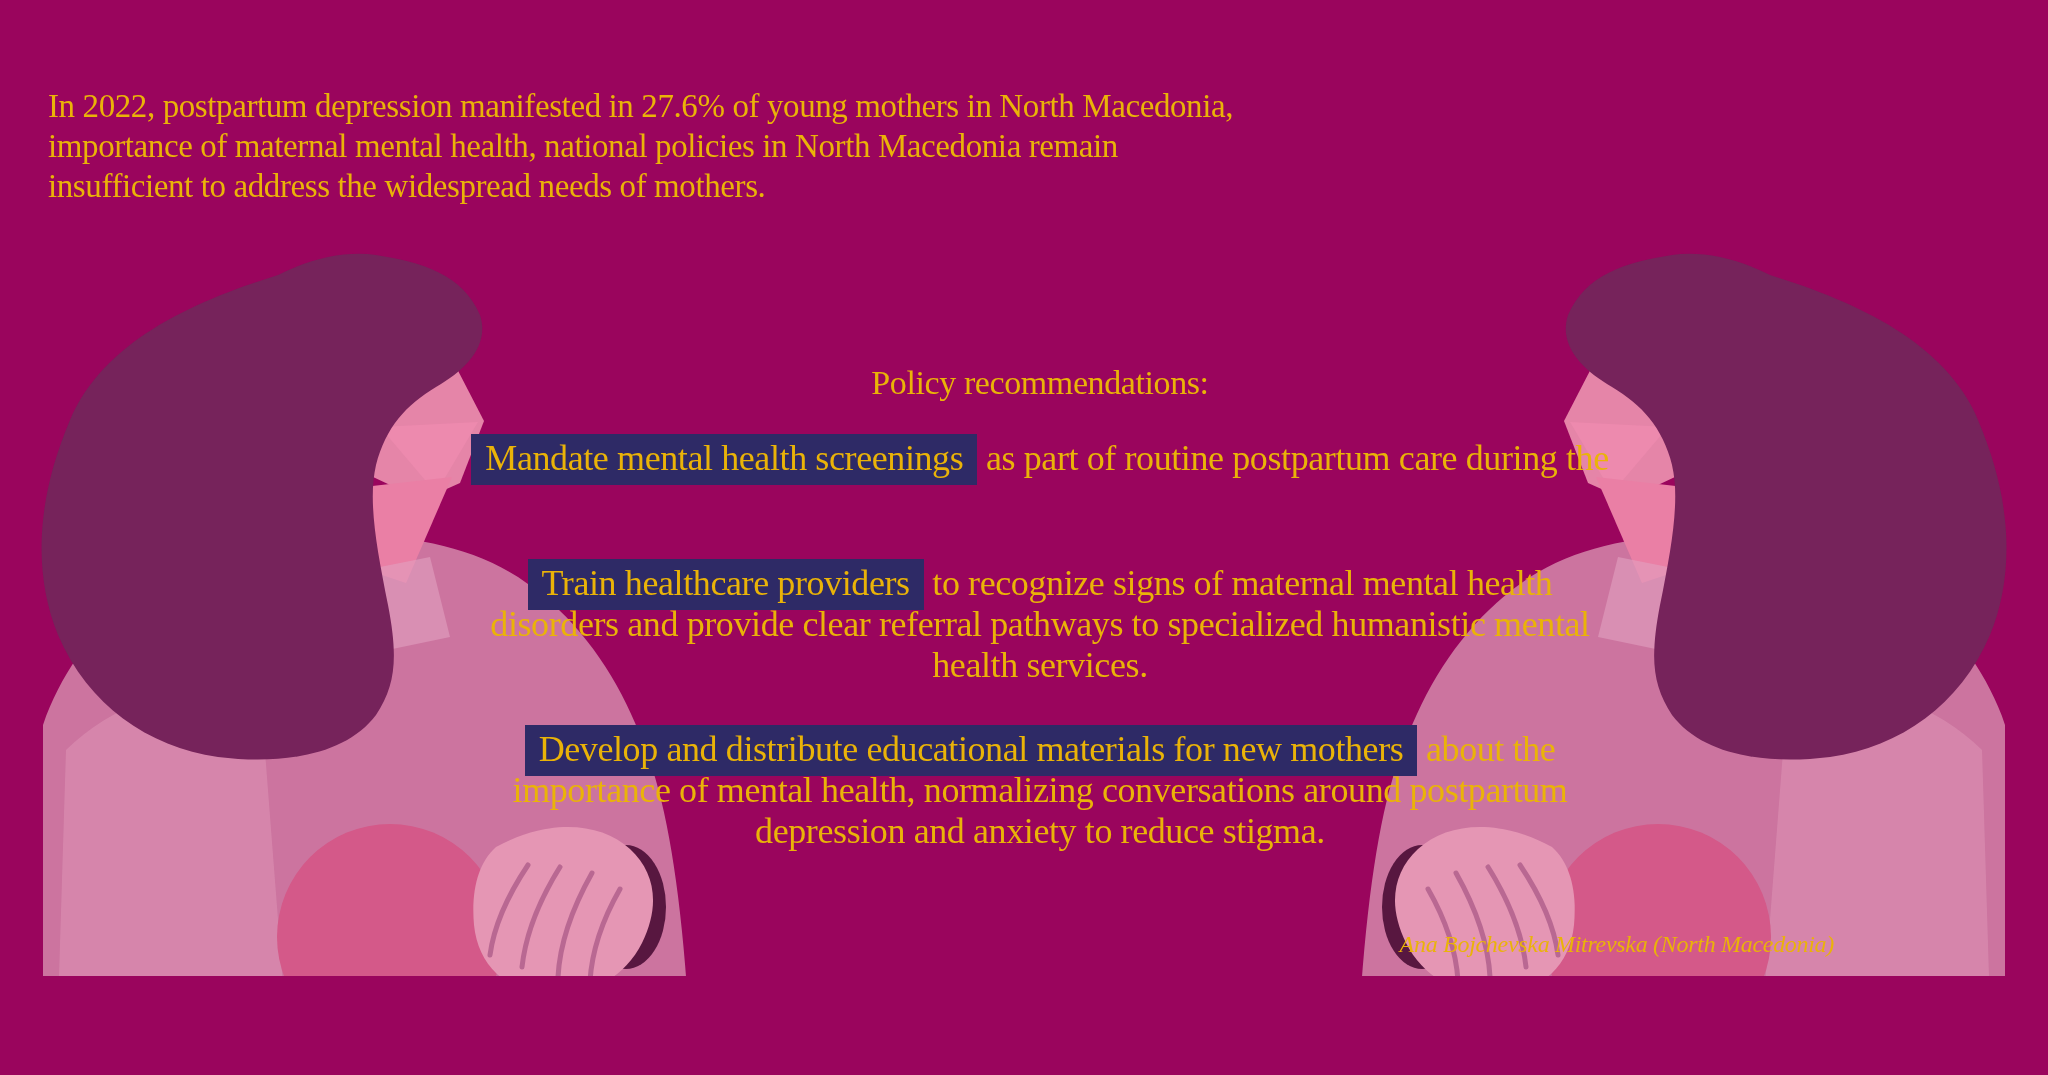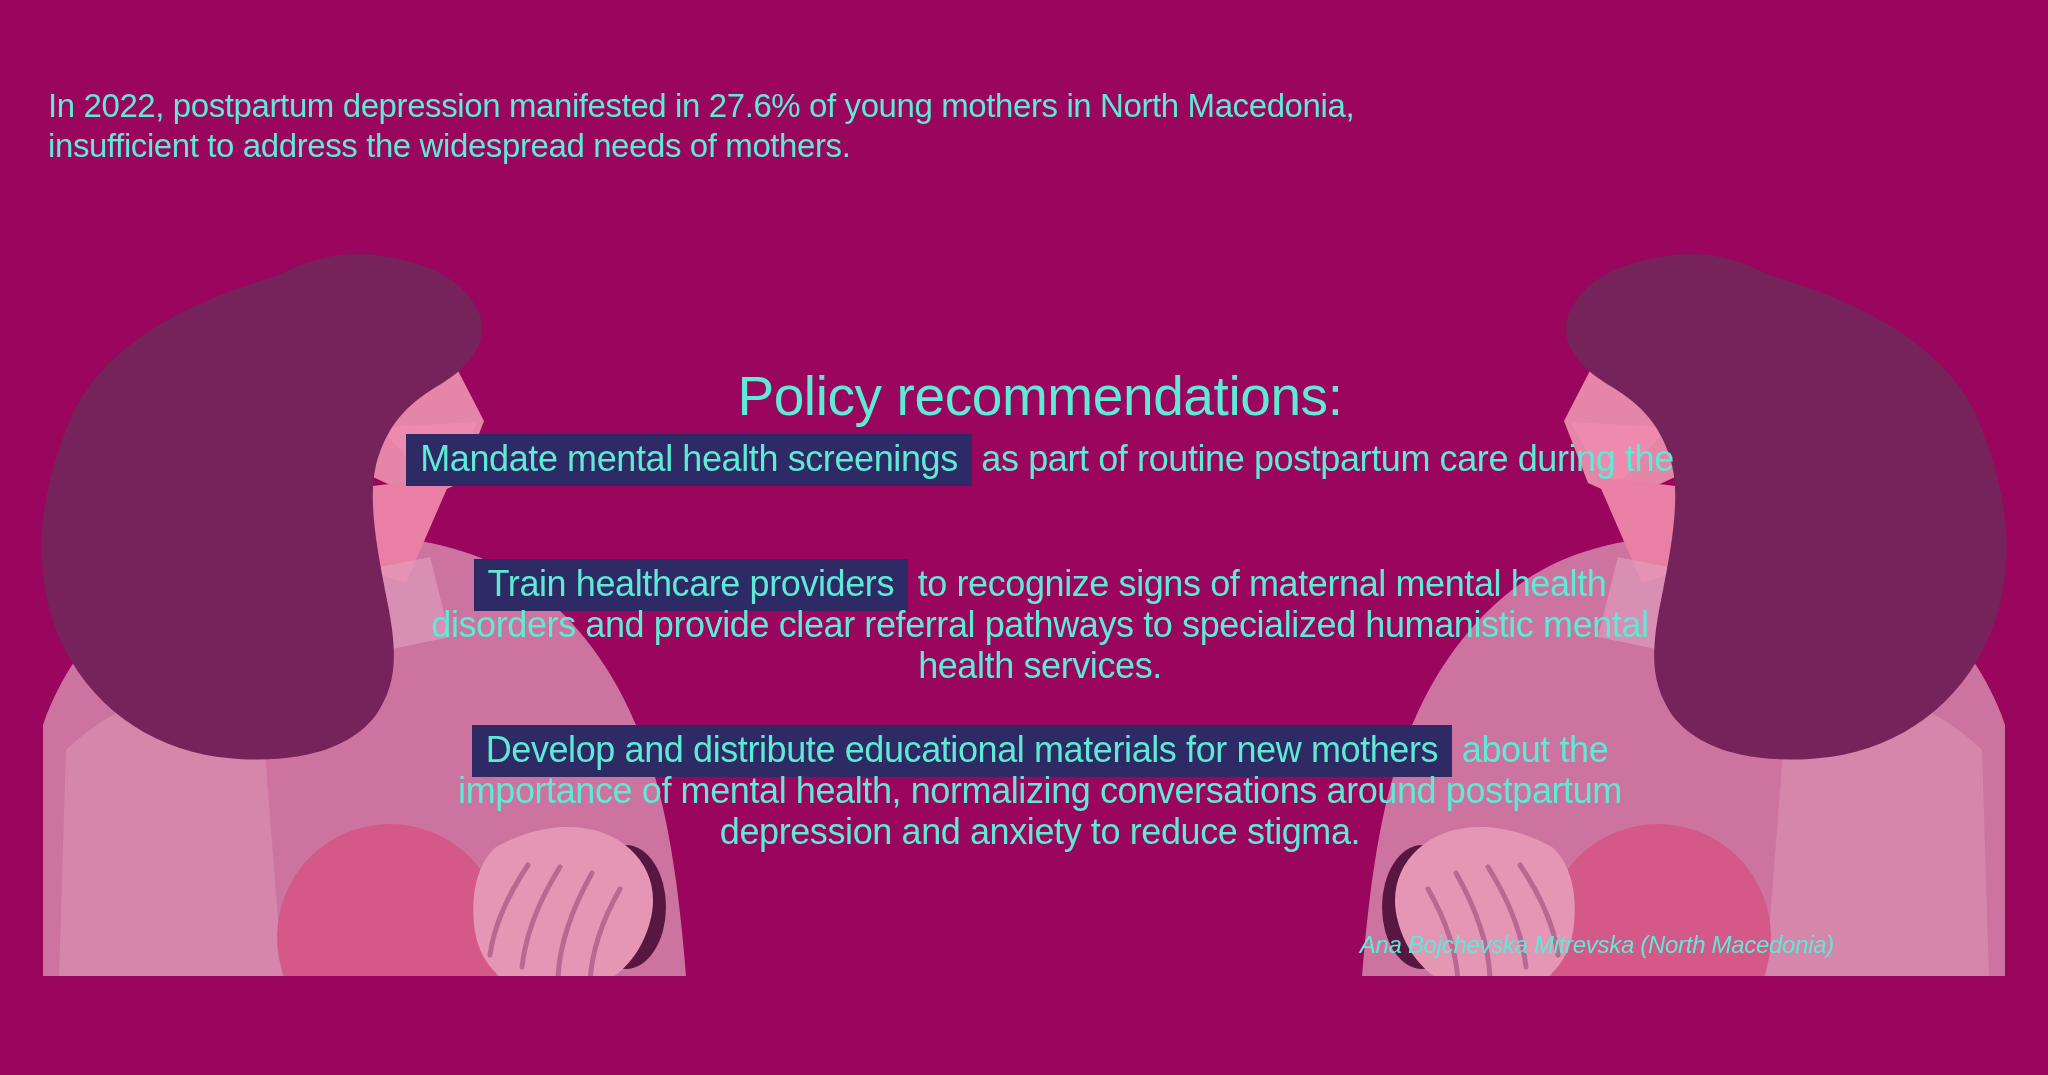--- a/index.html
+++ b/index.html
@@ -2,35 +2,35 @@
 <html><head>
 <meta charset="utf-8">
 <style>
   * { margin:0; padding:0; box-sizing:border-box; }
   html,body { background:#9a055d; }
   .slide {
     position:relative;
     width:2048px; height:976px;
     background:#9a055d;
     overflow:hidden;
-    font-family:Liberation Sans, sans-serif;
-    color:#5eead4;
+    font-family:Liberation Serif, serif;
+    color:#eab308;
   }
   .illus { position:absolute; top:205px; width:700px; height:870px; }
   .illus-left  { left:28px; }
   .illus-right { left:1320px; transform:scaleX(-1); }
 
   .intro {
     position:absolute; left:48px; top:86px;
     font-size:33px; line-height:40px;
     letter-spacing:-0.4px; white-space:nowrap;
   }
   .heading {
     position:absolute; left:180px; top:364px; width:1720px;
-    text-align:center; font-size:55px; letter-spacing:-0.4px;
+    text-align:center; font-size:34px; letter-spacing:-0.4px;
   }
   .rec {
     position:absolute; left:180px; width:1720px;
     text-align:center; font-size:36px; line-height:41px;
     letter-spacing:-0.4px; white-space:nowrap;
   }
   .rec-1 { top:438px; }
   .rec-2 { top:563px; }
   .rec-3 { top:729px; }
   .hl { background:#2e2a66; padding:4px 14px 7px 14px; }
@@ -81,20 +81,21 @@
         <path d="M 500 660 C 480 690, 466 720, 462 750"></path>
         <path d="M 532 662 C 512 694, 498 726, 494 762"></path>
         <path d="M 564 668 C 546 700, 532 734, 530 772"></path>
         <path d="M 592 684 C 576 712, 564 744, 562 776"></path>
       </g>
     </g>
   </svg>
 
   <div class="intro">
     <div>In 2022, postpartum depression manifested in 27.6% of young mothers in North Macedonia,</div>
+    <div>importance of maternal mental health, national policies in North Macedonia remain</div>
     <div>insufficient to address the widespread needs of mothers.</div>
   </div>
 
   <div class="heading">Policy recommendations:</div>
 
   <div class="rec rec-1">
     <div class="line"><span class="hl">Mandate mental health screenings</span><span> as part of routine postpartum care during the</span></div>
   </div>
 
   <div class="rec rec-2">

